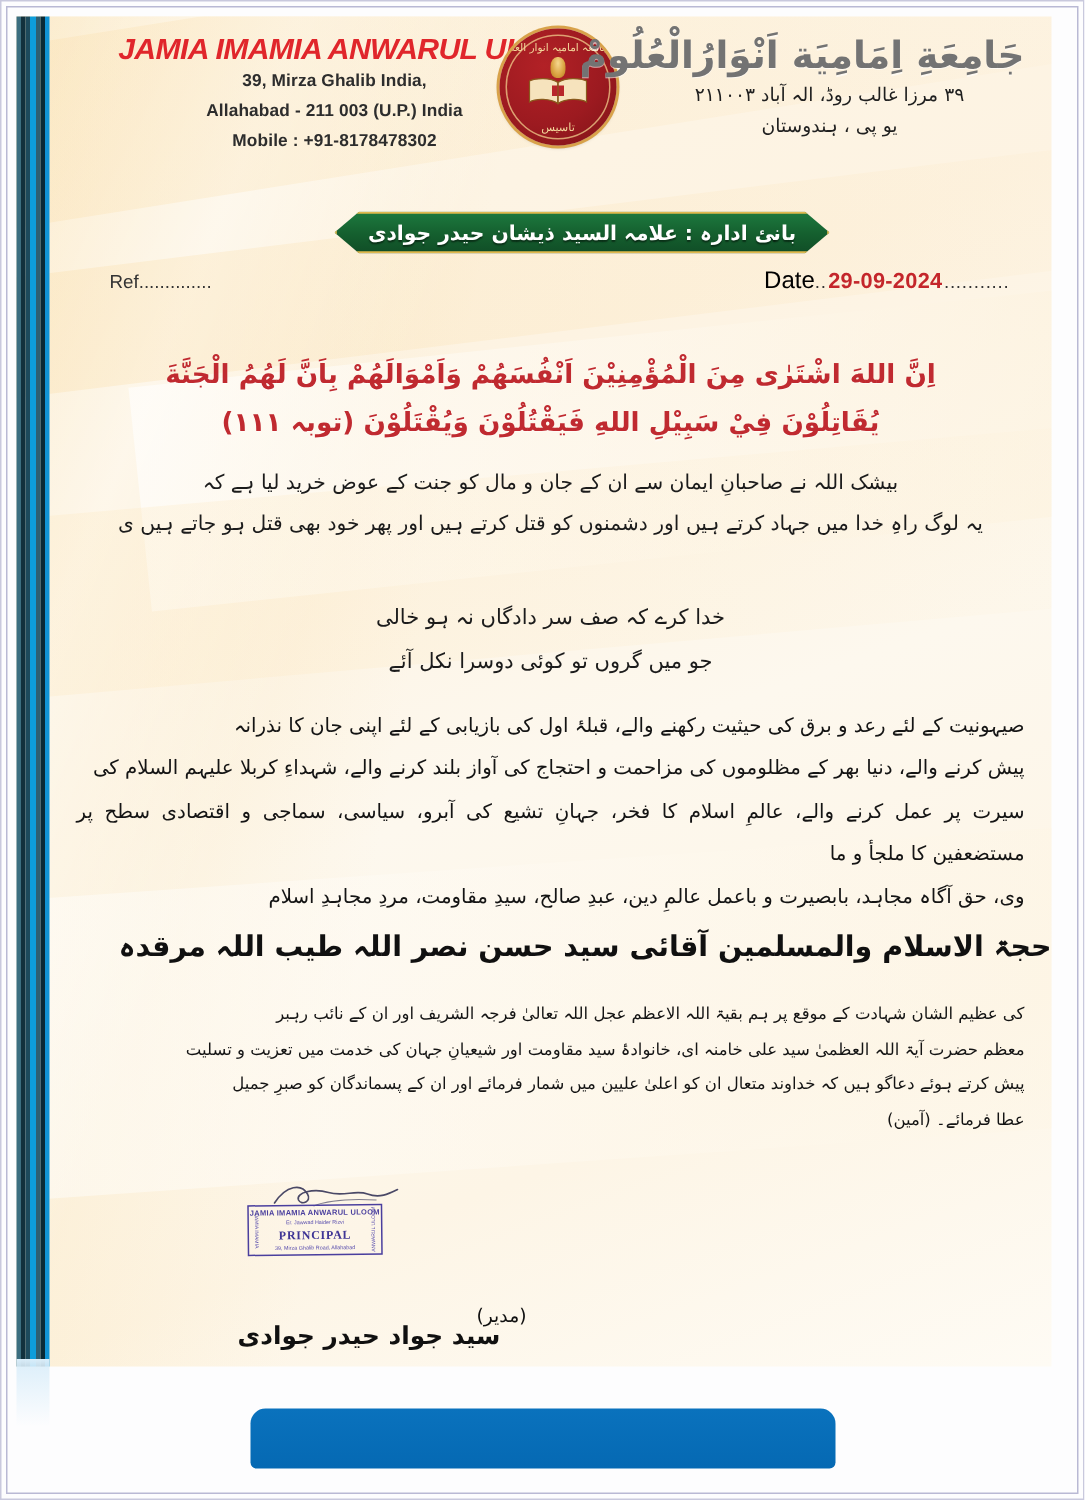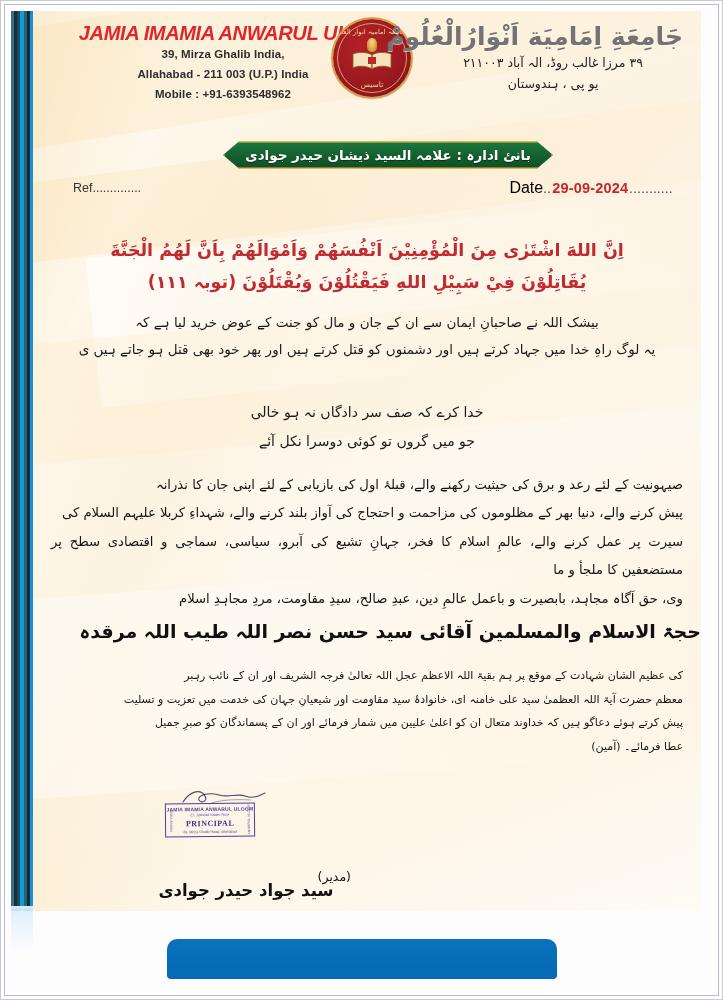--- a/index.html
+++ b/index.html
@@ -334,21 +334,21 @@
       <i style="background: rgb(17, 147, 212); width: 14.2857%;"></i>
     </div>
   <div id="left-bleed"></div>
 
   <div id="header">
 
     <div id="english-block">
       <div id="jamia-name-en">JAMIA IMAMIA ANWARUL ULOOM</div>
       <div class="addr-en">39, Mirza Ghalib India,</div>
       <div class="addr-en">Allahabad - 211 003 (U.P.) India</div>
-      <div class="addr-en">Mobile : +91-6393548962</div>
+      <div class="addr-en">Mobile : +91-8178478302</div>
     </div>
 
     <div id="logo-seal">
       <div id="seal-ring"></div>
       <div id="seal-arabic-top">جامعہ امامیہ انوار العلوم</div>
       <div id="seal-lamp"></div>
       <svg id="seal-book" viewBox="0 0 42 20">
         <path d="M21 4 C16 0.5 6 1 2 3 L2 17 C6 14.5 16 14.5 21 18 Z" fill="#f6e3bd" stroke="#8a5a1d" stroke-width="0.8"></path>
         <path d="M21 4 C26 0.5 36 1 40 3 L40 17 C36 14.5 26 14.5 21 18 Z" fill="#f6e3bd" stroke="#8a5a1d" stroke-width="0.8"></path>
         <rect x="17" y="6" width="8" height="7" fill="#b8262b"></rect>

